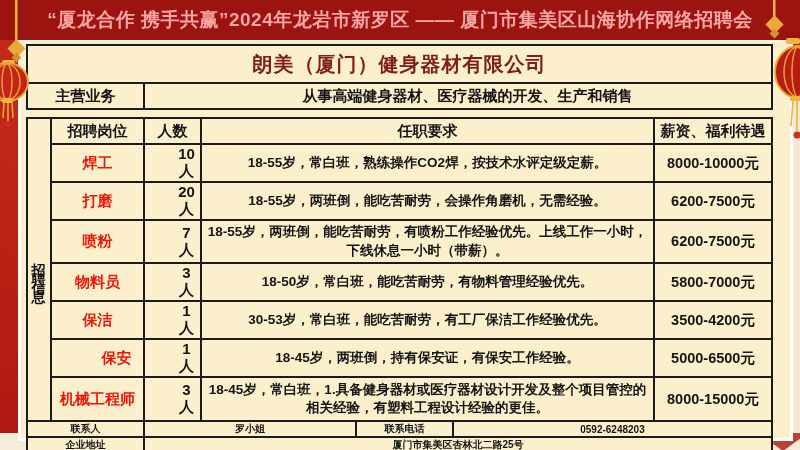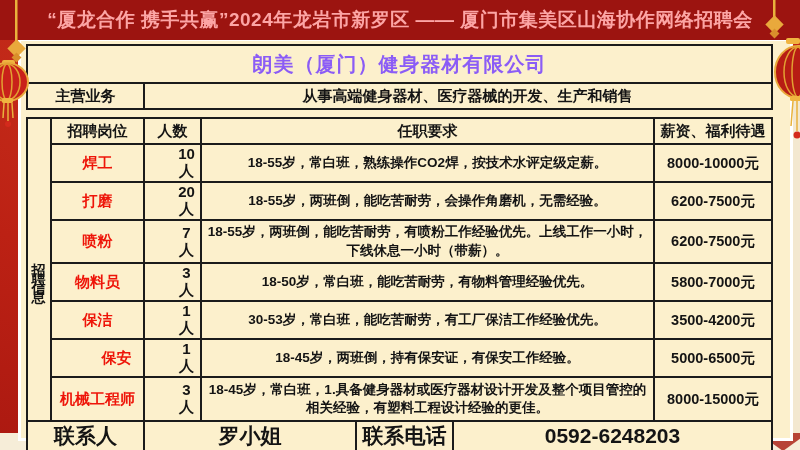--- a/index.html
+++ b/index.html
@@ -21,33 +21,33 @@
   .lantern{position:absolute;z-index:4;}
   .lantern-left{left:-10px;top:0;}
   .lantern-right{right:-16px;top:0;}
   
   .panel{position:absolute;left:18px;top:38px;width:759px;height:391px;background:#fcf0cc;
     border:3px solid #ffffff;z-index:2;padding:3px 5px;box-sizing:content-box;}
   table{border-collapse:collapse;table-layout:fixed;width:745px;}
   td{border:2px solid #1b1b1b;background:#fcf0cc;text-align:center;vertical-align:middle;
     color:#141414;font-weight:700;padding:0 2px;box-sizing:border-box;overflow:hidden;}
   .t-gap{height:7px;}
-  .company-cell{height:38px;font-size:20px;color:#8b5cf6;letter-spacing:1px;}
+  .company-cell{height:38px;font-size:20px;color:#7f1d1d;letter-spacing:1px;}
   .biz-label{height:26px;font-size:15px;margin-left:40px;}
   .biz-value{font-size:15px;text-align:center;padding-left:21px;}
   .vlabel{writing-mode:vertical-lr;text-orientation:upright;font-size:14px;letter-spacing:9px;
     padding:0;line-height:20px;}
   .hdr{height:26px;font-size:15px;}
   .pos{color:#ee1509;font-size:15px;}
   .cnt{font-size:15px;padding-left:30px;}
   .req{font-size:13.5px;line-height:1.35;}
   .sal{font-size:14.5px;}
   .r1{height:28px;} .r2{height:28px;} .r3{height:43px;} .r4{height:33px;border-radius:14px;}
   .r5{height:33px;} .r6{height:28px;padding-left:40px;} .r7{height:44px;}
-  .crow{height:25px;font-size:21px;}
+  .crow{height:16px;font-size:10px;}
 </style>
 </head>
 <body>
 
 <div class="poster">
 
   <div class="top-band">
     <div class="main-title">“厦龙合作 携手共赢”2024年龙岩市新罗区 —— 厦门市集美区山海协作网络招聘会</div>
   </div>
 

